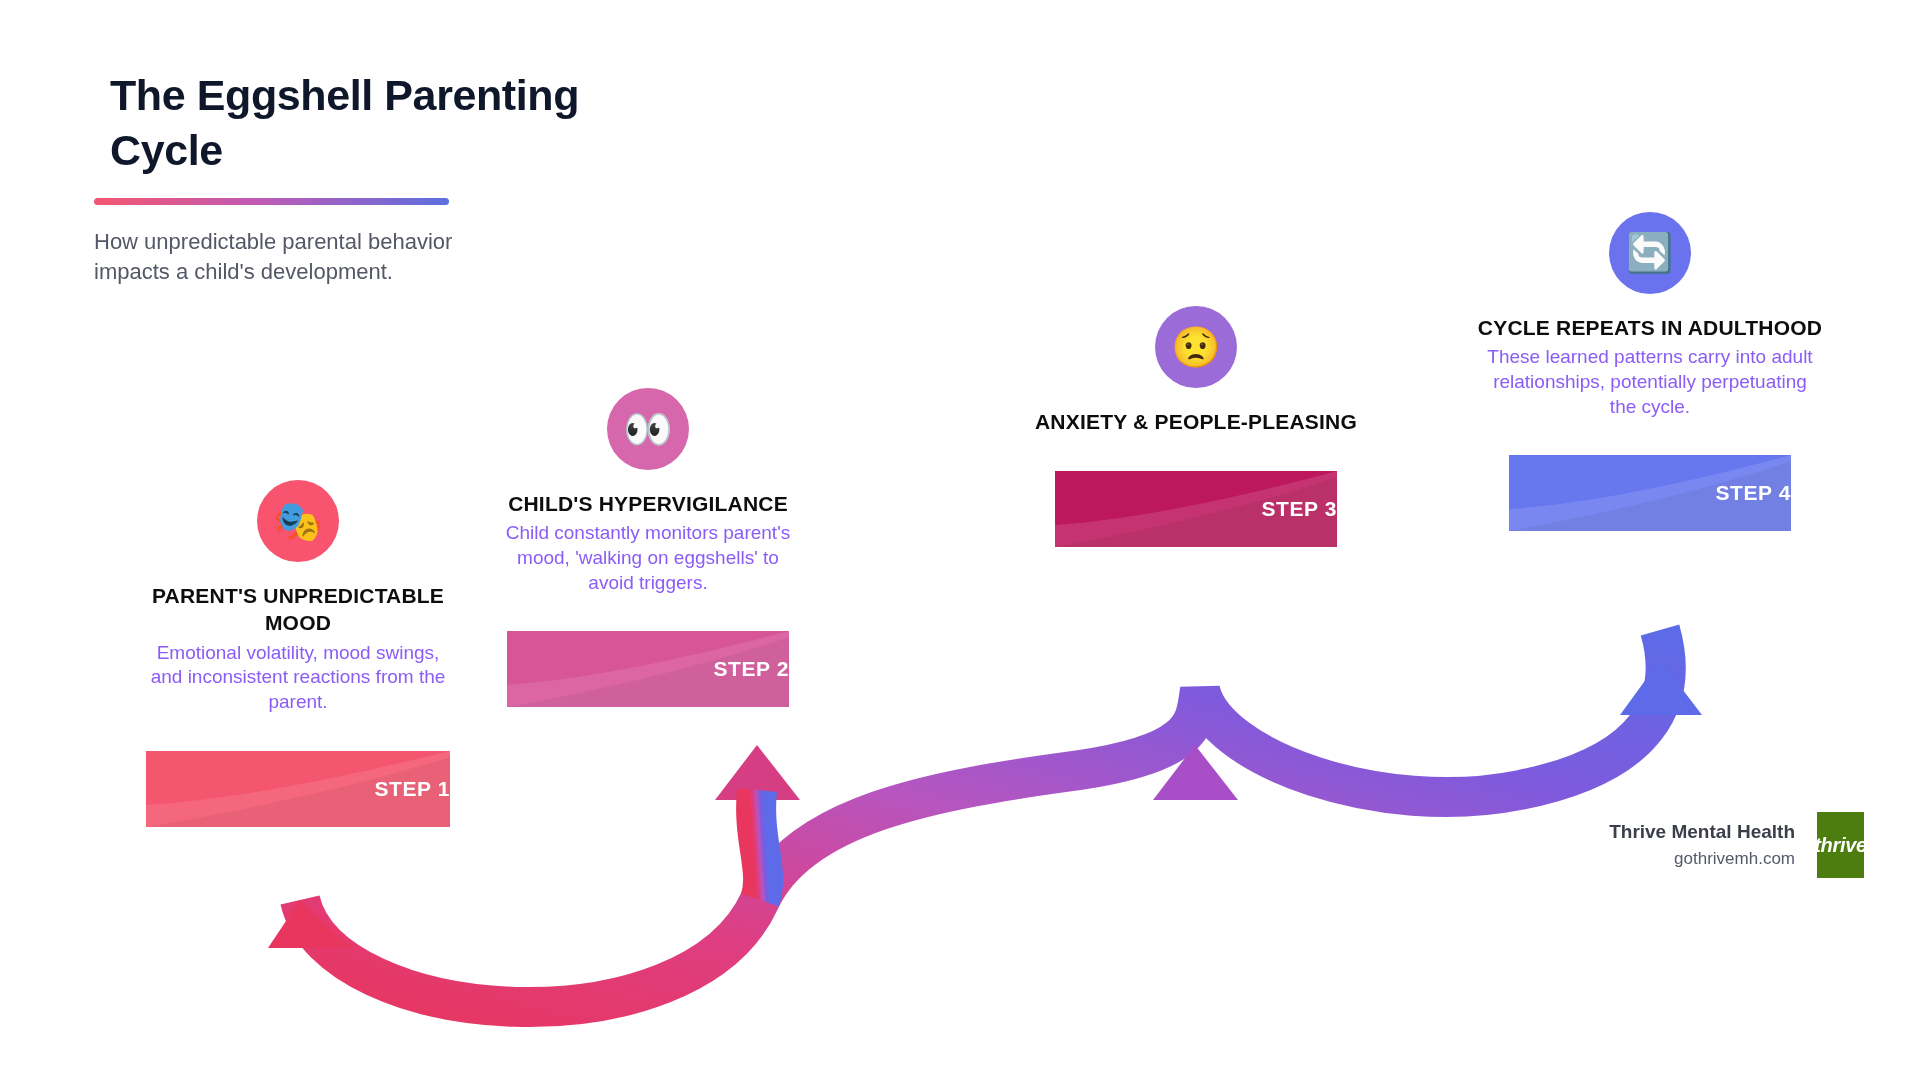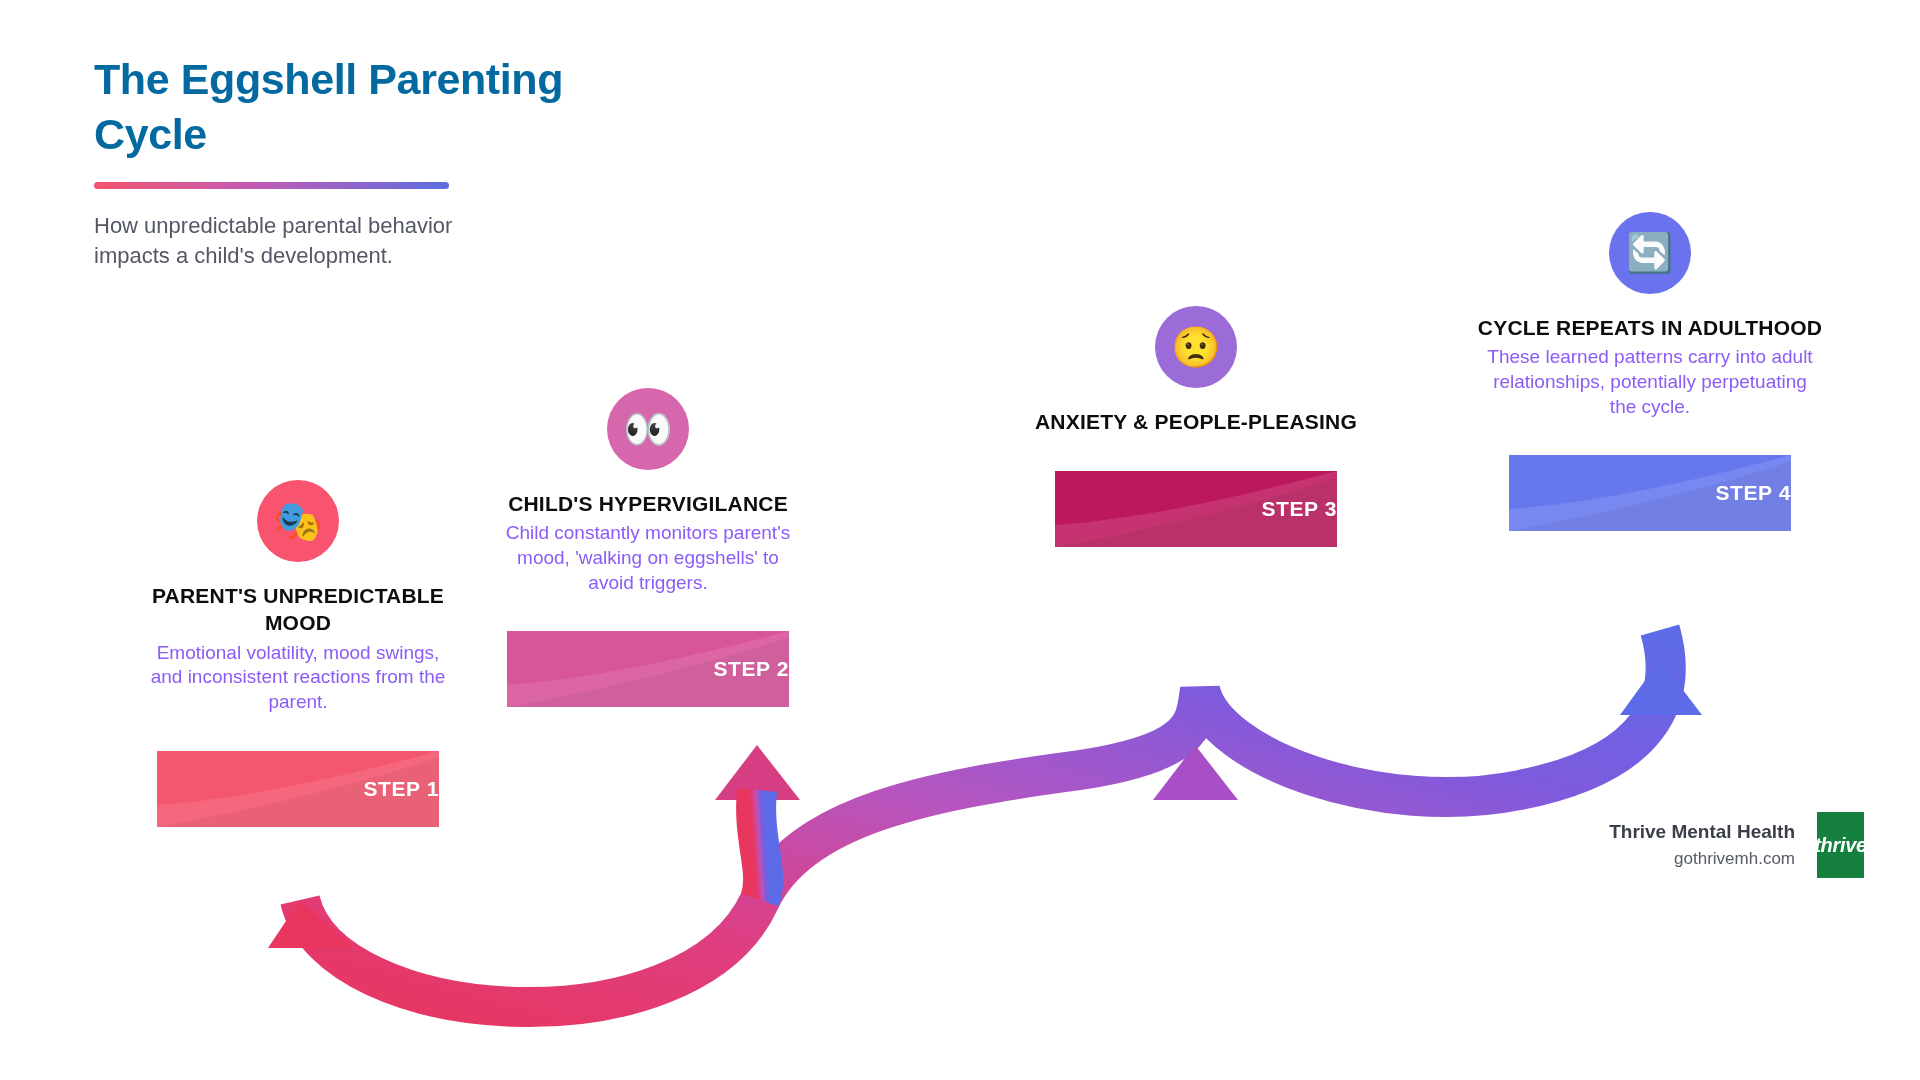--- a/index.html
+++ b/index.html
@@ -24,23 +24,23 @@
   .header {
     position: absolute;
     left: 94px;
     top: 52px;
     width: 560px;
   }
   .title {
     font-size: 43px;
     font-weight: bold;
     line-height: 1.28;
-    color: #0369a1;
+    color: #0f172a;
     letter-spacing: -0.4px;
-    margin: 0;
+    margin: 16px;
     width: 500px;
   }
   .rule {
     margin-top: 20px;
     width: 355px;
     height: 7px;
     border-radius: 4px;
     background: linear-gradient(90deg, #F4566F 0%, #C15BB4 45%, #5C6FE0 100%);
   }
   .subtitle {
@@ -133,21 +133,21 @@
   }
   .footer-url {
     font-size: 17px;
     color: #55596A;
     line-height: 1.4;
     margin-top: 3px;
   }
   .footer-logo {
     width: 47px;
     height: 66px;
-    background: #15803d;
+    background: #4d7c0f;
     display: flex;
     align-items: center;
     justify-content: center;
   }
   .footer-logo span {
     color: #ffffff;
     font-size: 20px;
     font-style: italic;
     font-weight: bold;
     letter-spacing: -0.3px;
@@ -201,21 +201,21 @@
 
     <polygon points="1660,660 1620,715 1702,715" fill="#5D6BE8"></polygon>
   </svg>
 
   <div class="step" style="left:118px; top:480px; width:360px;">
     <div class="step-icon" style="width:82px; height:82px; background:#F9546F; font-size:40px;">
       <span>🎭</span>
     </div>
     <div class="step-title">PARENT'S UNPREDICTABLE MOOD</div>
     <div class="step-desc" style="padding:0 26px;">Emotional volatility, mood swings, and inconsistent reactions from the parent.</div>
-    <div class="step-banner" style="background:#F4566F; width:282px; margin-left:auto; margin-right:auto; margin-top:36px;">
+    <div class="step-banner" style="background:#F4566F; width:282px; margin-left:auto; margin-right:auto; margin-top:36px;padding-left:22px;">
       <svg class="banner-sheen" viewBox="0 0 282 76" preserveAspectRatio="none">
         <path d="M0 54 C 90 48, 200 22, 282 0 L282 76 L0 76 Z" fill="#ffffff" fill-opacity="0.10"></path>
         <path d="M0 76 C 90 60, 200 34, 282 6 L282 76 Z" fill="#000000" fill-opacity="0.05"></path>
       </svg>
       <span class="banner-label">STEP 1</span>
     </div>
   </div>
 
   <div class="step" style="left:468px; top:388px; width:360px;">
     <div class="step-icon" style="width:82px; height:82px; background:#D767AC; font-size:40px;">

